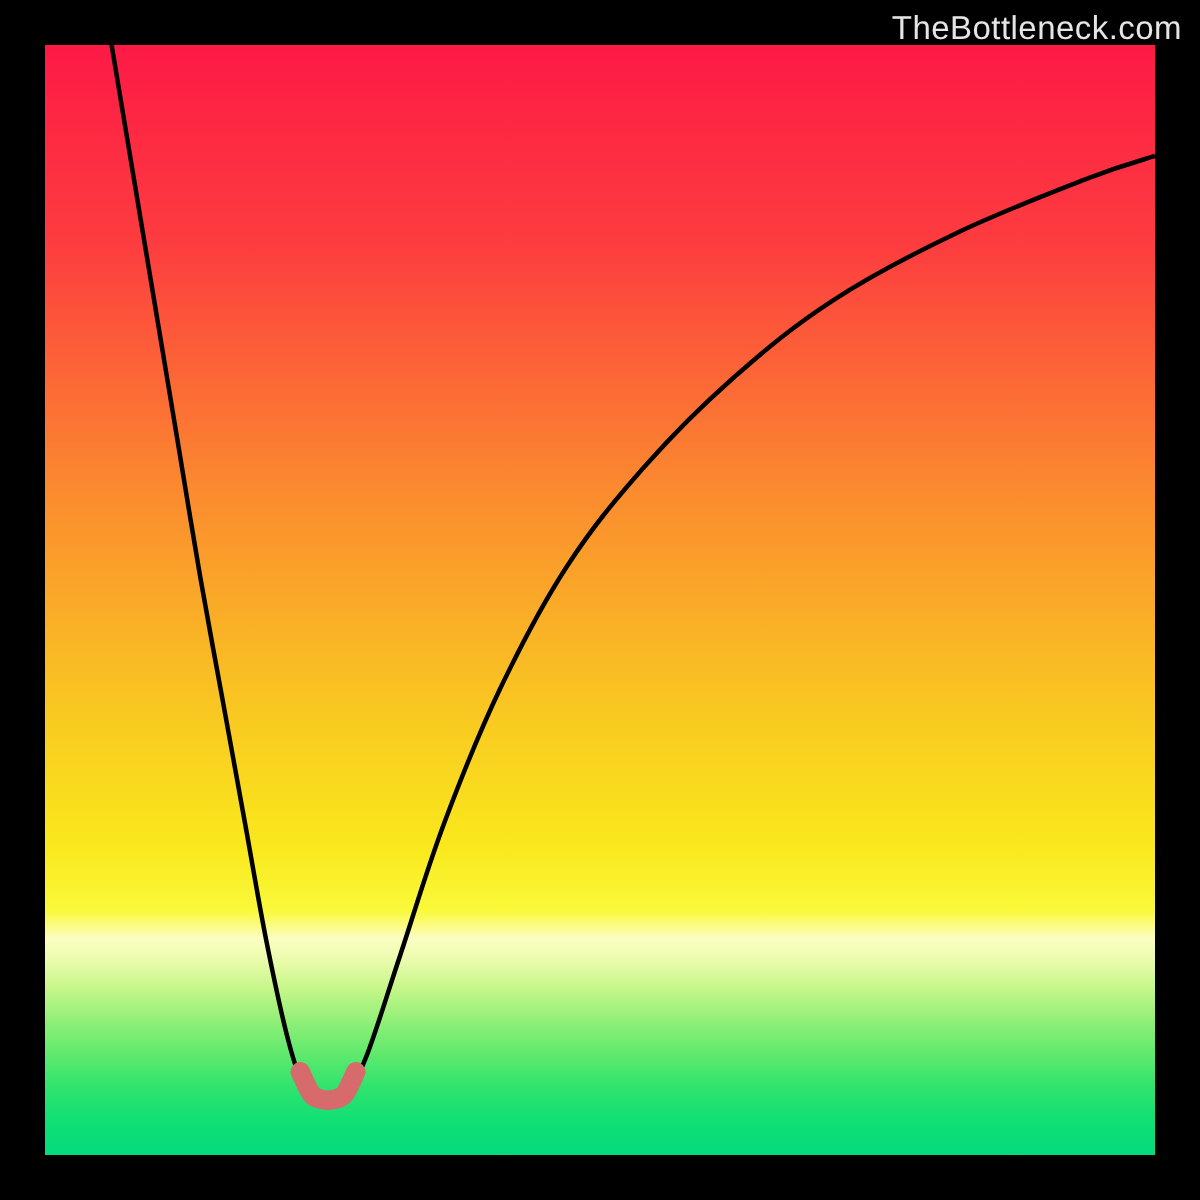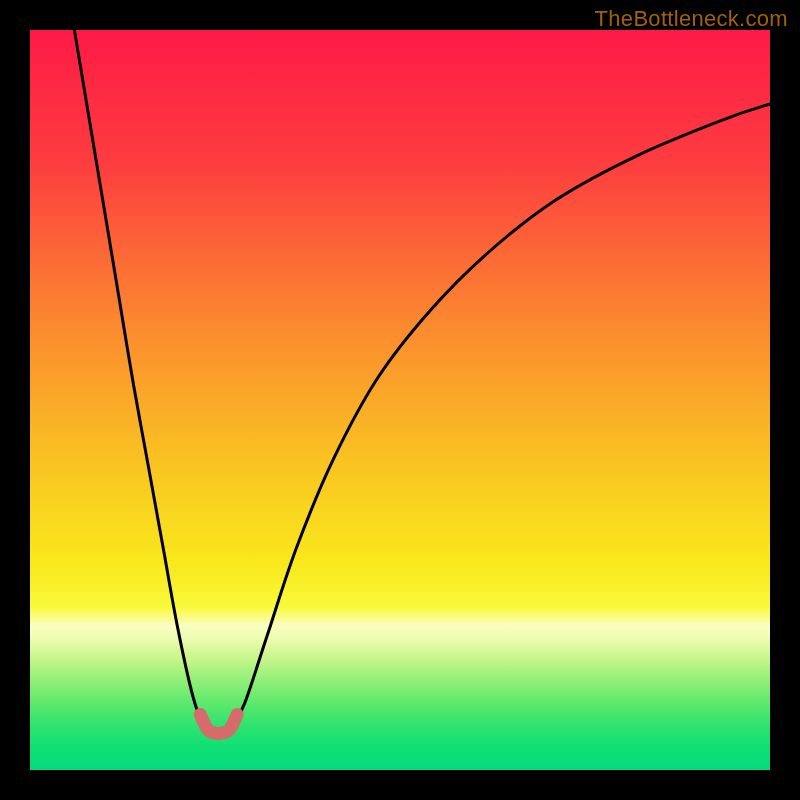--- a/index.html
+++ b/index.html
@@ -21,21 +21,21 @@
   }
   .gradient-bg {
     position: absolute;
     left: 0;
     right: 0;
   }
   .watermark {
     position: absolute;
     top: 6px;
     right: 12px;
-    color: #a16207;
+    color: #e5e5e5;
     font-size: 22px;
     font-weight: 500;
     letter-spacing: 0.3px;
   }
   svg.curves {
     position: absolute;
     left: 0;
     top: 0;
   }
 </style>

